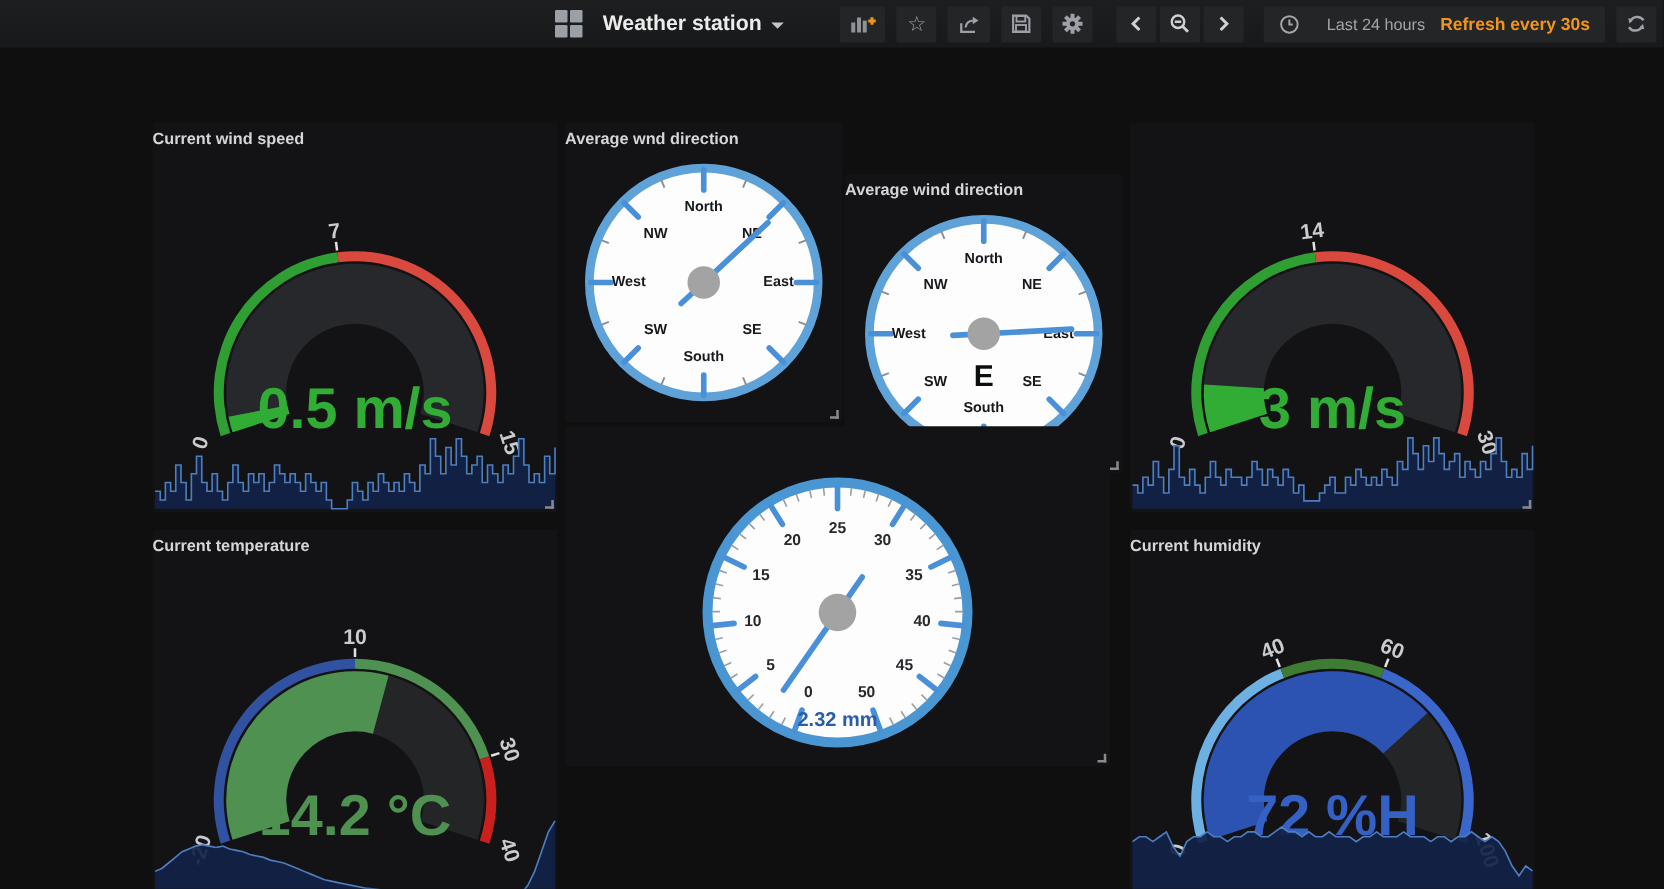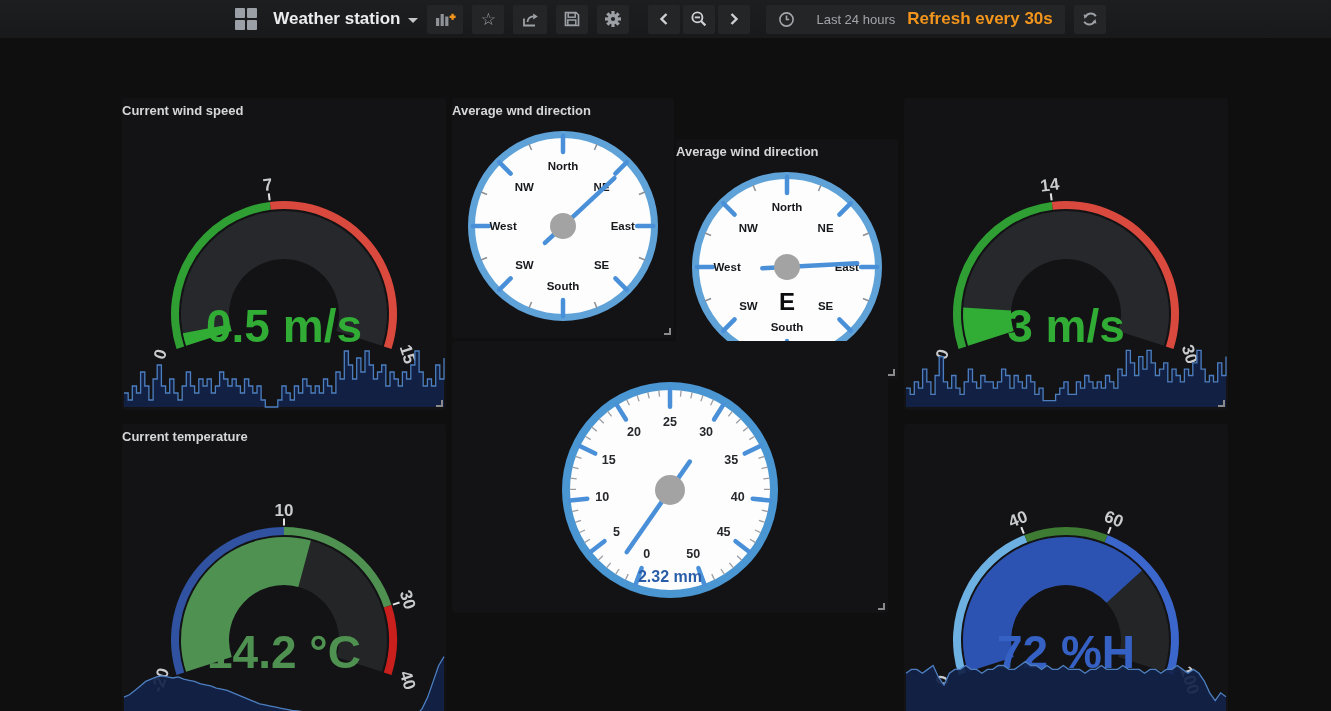--- a/index.html
+++ b/index.html
@@ -1,39 +1,39 @@
 <!DOCTYPE html>
 <html><head>
 <meta charset="utf-8">
 <style>
   * { box-sizing: border-box; margin: 0; padding: 0; }
   html,body { width:1331px; height:711px; background:#0f0f10; overflow:hidden;
     font-family:"Liberation Sans", sans-serif; }
   
   .navbar { height:38px; background:linear-gradient(#1d1e20,#18191b);
-    display:flex; align-items:center; justify-content:center; padding:0 6px 0 10px; }
+    display:flex; align-items:center; justify-content:flex-end; padding:0 6px 0 10px;gap:36px; }
   .nav-left { display:flex; align-items:center; }
   .nav-logo { width:34px; height:30px; background:transparent; border:none; cursor:pointer;
     display:flex; align-items:center; justify-content:center; }
   .grid-icon { display:grid; grid-template-columns:10px 10px; grid-template-rows:10px 10px; gap:2px; }
   .grid-icon i { background:#9aa0a6; border-radius:1px; }
   .dash-title { color:#ececec; font-size:17px; font-weight:700; margin-left:10px; cursor:pointer;
     display:flex; align-items:center; }
   .caret { width:0; height:0; border-left:5px solid transparent; border-right:5px solid transparent;
     border-top:5px solid #c3c6c9; margin-left:8px; margin-top:3px; }
   .nav-right { display:flex; align-items:center; }
   .nav-btn { height:29px; min-width:32px; background:#232527; border:none; border-radius:2px;
     margin-left:9px; display:flex; align-items:center; justify-content:center; cursor:pointer;
     color:#9da1a6; padding:0 7px; }
   .nav-btn svg { display:block; }
   .nav-group { display:flex; margin-left:16px; }
   .nav-group .nav-btn { margin-left:3px; }
   .time-btn { margin-left:16px; padding:0 12px; }
   .time-range { color:#a2a5a9; font-size:13px; margin-left:21px; }
-  .refresh-int { color:#f2951c; font-size:17px; font-weight:700; margin-left:12px; }
+  .refresh-int { color:#f2951c; font-size:14px; font-weight:700; margin-left:12px; }
   .star-glyph { font-size:17px; color:#9da1a6; line-height:1; }
   
   .dashboard { position:relative; width:1331px; height:673px; }
   .panel { position:absolute; background:#131315; border-radius:3px; }
   .panel-title { height:26px; line-height:26px; text-align:left; font-size:13px; font-weight:700;
     color:#d5d6d8; cursor:pointer; white-space:nowrap; }
   .panel svg { position:absolute; left:0; top:0; }
   .resize-handle { position:absolute; right:3px; bottom:3px; width:7px; height:7px;
     border-right:2px solid #8a8a8a; border-bottom:2px solid #8a8a8a; cursor:nwse-resize; }
 </style>
@@ -335,20 +335,21 @@
           <text x="271.6" y="190.9" fill="#26282c" font-size="12.5" font-weight="600" text-anchor="middle" dominant-baseline="central">45</text>
           <text x="241.3" y="212.9" fill="#26282c" font-size="12.5" font-weight="600" text-anchor="middle" dominant-baseline="central">50</text>
           <line x1="237.74762864054256" y1="120.63761711218143" x2="174.8020623488132" y2="211.04271256710314" stroke="#4a90d9" stroke-width="4.5" stroke-linecap="round"></line>
           <circle cx="218" cy="149" r="15" fill="#a3a3a3"></circle>
           <text x="218" y="235.4" fill="#2a5da8" font-size="16" font-weight="700" text-anchor="middle" dominant-baseline="central">2.32 mm</text>
         </g>
       </svg>
       <span class="resize-handle"></span>
     </div>
     <div class="panel" style="left: 904px; top: 386px; width: 324px; height: 308px;">
+      <div class="panel-title">Current humidity</div>
       <svg width="324" height="308">
         <g>
           <path d="M64.04 247.83 A103 103 0 1 1 259.96 247.83 L214.31 233.00 A55 55 0 1 0 109.69 233.00 Z" fill="#232527"></path>
           <path d="M64.04 247.83 A103 103 0 0 1 237.96 146.44 L202.56 178.86 A55 55 0 0 0 109.69 233.00 Z" fill="#2d53b2"></path>
           <path d="M54.53 250.92 A113 113 0 0 1 120.40 110.94 L123.35 118.37 A105 105 0 0 0 62.14 248.45 Z" fill="#6cb1e1"></path>
           <path d="M120.40 110.94 A113 113 0 0 1 203.60 110.94 L200.65 118.37 A105 105 0 0 0 123.35 118.37 Z" fill="#3e7c34"></path>
           <path d="M203.60 110.94 A113 113 0 0 1 269.47 250.92 L261.86 248.45 A105 105 0 0 0 200.65 118.37 Z" fill="#3b66cc"></path>
           <text x="38.4" y="256.2" fill="#c9cbce" font-size="17" font-weight="700" text-anchor="middle" dominant-baseline="central" transform="rotate(-72.0 38.4 256.2)">0</text>
           <line x1="119.8497387176044" y1="109.5405923657952" x2="117.27286684881165" y2="103.03215696457745" stroke="#e3e3e3" stroke-width="2"></line>
           <text x="114.1" y="95.1" fill="#c9cbce" font-size="17" font-weight="700" text-anchor="middle" dominant-baseline="central" transform="rotate(-21.6 114.1 95.1)">40</text>

